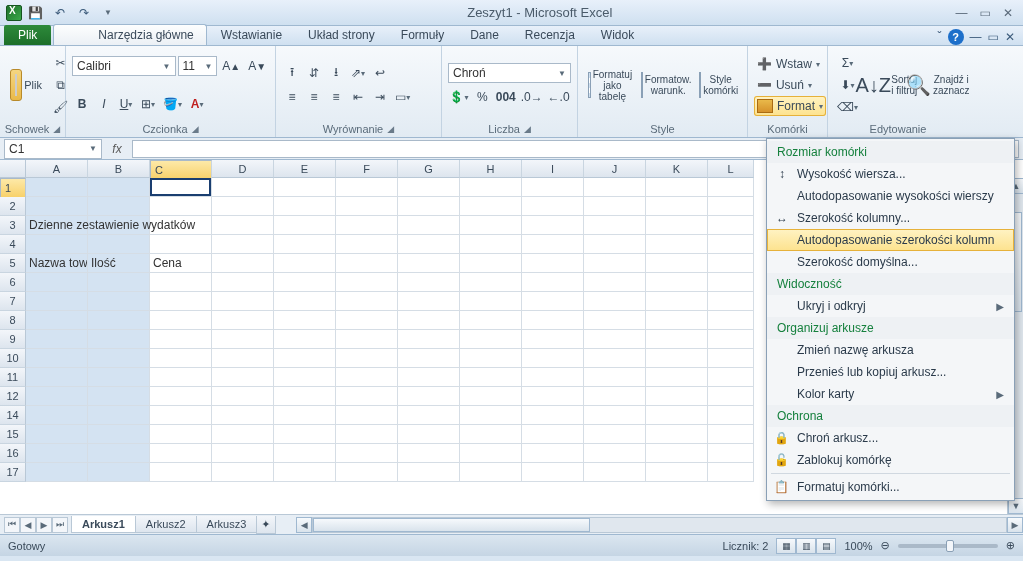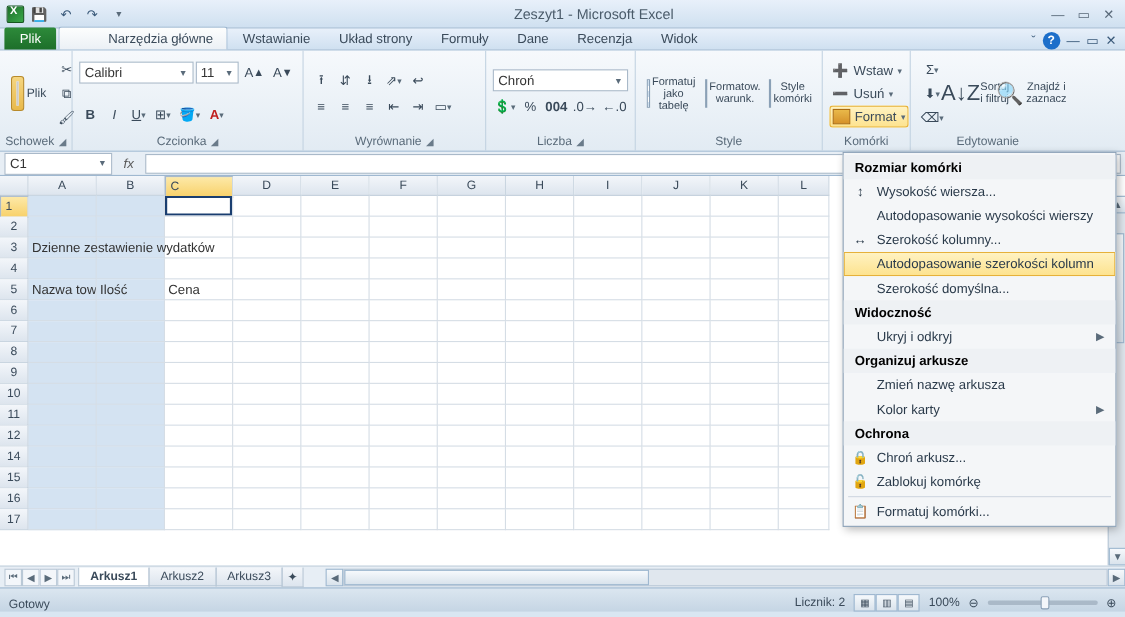--- a/index.html
+++ b/index.html
@@ -63,30 +63,30 @@
 .nav-btns { display:flex; gap:0; padding:0 4px; }
 .nav-btn { width:16px; height:16px; display:flex; align-items:center; justify-content:center; font-size:9px; color:#5a6b7a; border:1px solid #b9c8d6; background:#f3f6fa;}
 .sheet-tab { padding:2px 10px; font-size:11px; background:linear-gradient(#f3f6fa,#dde5ee); border:1px solid #b9c8d6; border-top:none; margin-left:-1px; color:#3a4a5a;}
 .sheet-tab.active { background:#fff; font-weight:bold; }
 .hscroll { flex:1; display:flex; align-items:center; margin-left:20px; }
 .scroll-track { flex:1; height:16px; background:#e0e7ee; border:1px solid #b9c8d6; position:relative; }
 .scroll-thumb { position:absolute; left:0; top:0; height:14px; width:40%; background:linear-gradient(#f6f9fc,#d9e3ec); border:1px solid #9fb8d0; }
 .scroll-btn { width:16px; height:16px; background:linear-gradient(#f6f9fc,#d9e3ec); border:1px solid #9fb8d0; display:flex;align-items:center;justify-content:center;font-size:9px;color:#5a6b7a;}
 
 
-.statusbar { height:22px; background:linear-gradient(#dbe6f0,#c5d5e4); border-top:1px solid #9fb8d0; display:flex; align-items:flex-end; padding:0 8px; font-size:11px; color:#3a4a5a; }
+.statusbar { height:22px; background:linear-gradient(#dbe6f0,#c5d5e4); border-top:1px solid #9fb8d0; display:flex; align-items:center; padding:0 8px; font-size:11px; color:#3a4a5a; }
 .status-right { margin-left:auto; display:flex; align-items:center; gap:8px; }
 .view-btns { display:flex; }
 .view-btn { width:20px; height:16px; border:1px solid #9fb8d0; background:linear-gradient(#f6f9fc,#d9e3ec); display:flex; align-items:center; justify-content:center; font-size:9px;}
 .zoom-slider { width:100px; height:4px; background:#aab9c8; position:relative; border-radius:2px;}
 .zoom-thumb { position:absolute; left:48px; top:-4px; width:8px; height:12px; background:#f3f6fa; border:1px solid #8aa0b6; border-radius:2px;}
 
 
 .format-menu { position:absolute; right:8px; top:138px; width:249px; background:#f4f6f8; border:1px solid #8aa0b6; box-shadow:2px 3px 8px rgba(0,0,0,.3); z-index:100; font-size:12px; padding:2px 0;}
-.menu-section-header { padding:4px 10px; font-weight:bold; color:#000000; background:#eef1f4; }
+.menu-section-header { padding:4px 10px; font-weight:normal; color:#15803d; background:#eef1f4; }
 .menu-item { display:flex; align-items:center; gap:8px; padding:4px 10px 4px 30px; position:relative; color:#2a3a4a;}
 .menu-item .mico { position:absolute; left:6px; width:18px; height:16px; display:flex; align-items:center; justify-content:center; }
 .menu-item.highlight { background:linear-gradient(#fff3c4,#fde28d); box-shadow: inset 0 0 0 1px #e6b13a; }
 .menu-item .arrow { margin-left:auto; font-size:10px; color:#5a6b7a; }
 .menu-sep { height:1px; background:#d0d8e0; margin:2px 4px; }
 
 .paste-ico { width:28px; height:32px; background:linear-gradient(#f5d681,#e9b94a); border:1px solid #b88a2a; border-radius:3px; position:relative;}
 .paste-ico::before{content:""; position:absolute; top:4px; left:4px; right:4px; bottom:4px; background:#fff; border:1px solid #ccc;}
 .table-ico { width:28px; height:26px; background:#fff; border:1px solid #8aa0b6; position:relative;}
 .table-ico::before{content:"";position:absolute;inset:0;background:repeating-linear-gradient(#cfe0f0 0 5px,#fff 5px 10px);}
@@ -643,20 +643,23 @@
   <div class="menu-section-header">Widoczność</div>
   <div class="menu-item">
       <span>Ukryj i odkryj</span>
       <span class="arrow">▶</span>
     </div>
   <div class="menu-section-header">Organizuj arkusze</div>
   <div class="menu-item">
       <span>Zmień nazwę arkusza</span>
     </div>
   <div class="menu-item">
+      <span>Przenieś lub kopiuj arkusz...</span>
+    </div>
+  <div class="menu-item">
       <span>Kolor karty</span>
       <span class="arrow">▶</span>
     </div>
   <div class="menu-section-header">Ochrona</div>
   <div class="menu-item">
       <span class="mico">🔒</span>
       <span>Chroń arkusz...</span>
     </div>
   <div class="menu-item">
       <span class="mico">🔓</span>

